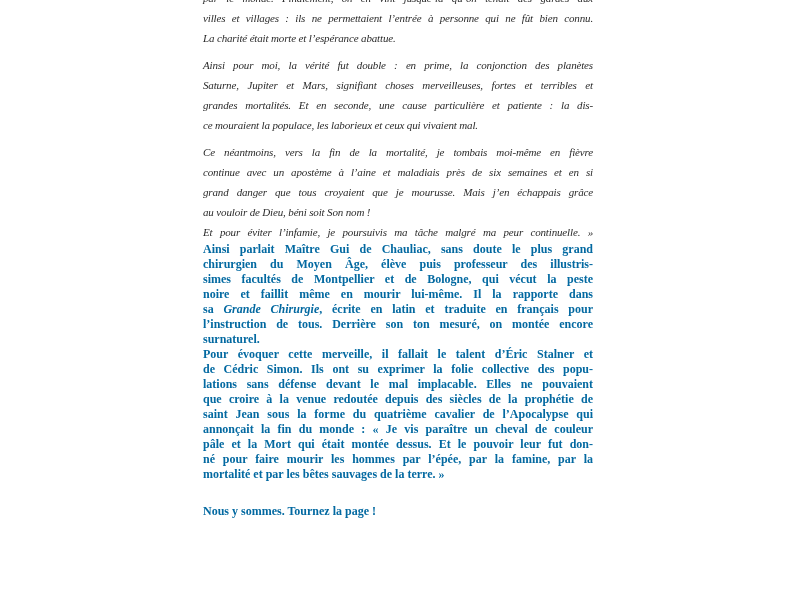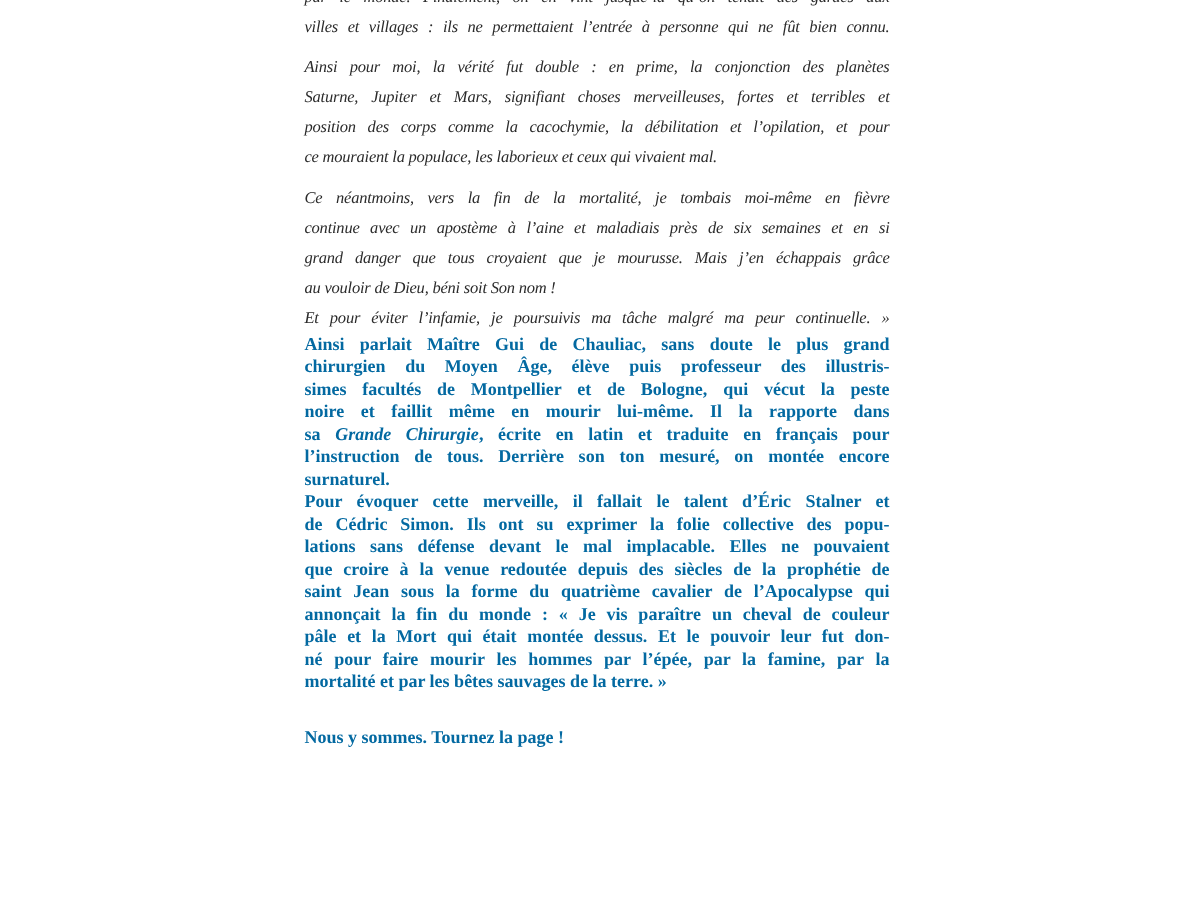--- a/index.html
+++ b/index.html
@@ -55,25 +55,26 @@
 </head>
 <body>
 
 <div class="viewport">
   <div class="text-column">
 
     <div>
       <div class="qp">
         <div class="ql">par le monde. Finalement, on en vint jusque-là qu’on tenait des gardes aux</div>
         <div class="ql">villes et villages : ils ne permettaient l’entrée à personne qui ne fût bien connu.</div>
+        <div class="ql short">La charité était morte et l’espérance abattue.</div>
       </div>
       <div class="qp">
         <div class="ql">Ainsi pour moi, la vérité fut double : en prime, la conjonction des planètes</div>
         <div class="ql">Saturne, Jupiter et Mars, signifiant choses merveilleuses, fortes et terribles et</div>
-        <div class="ql">position des corps comme la cacochymie, la débilitation et l’opilation, et pour</div>
+        <div class="ql">grandes mortalités. Et en seconde, une cause particulière et patiente : la dis-</div>
         <div class="ql short">ce mouraient la populace, les laborieux et ceux qui vivaient mal.</div>
       </div>
       <div class="qp">
         <div class="ql">Ce néantmoins, vers la fin de la mortalité, je tombais moi-même en fièvre</div>
         <div class="ql">continue avec un apostème à l’aine et maladiais près de six semaines et en si</div>
         <div class="ql">grand danger que tous croyaient que je mourusse. Mais j’en échappais grâce</div>
         <div class="ql short">au vouloir de Dieu, béni soit Son nom !</div>
         <div class="ql">Et pour éviter l’infamie, je poursuivis ma tâche malgré ma peur continuelle. »</div>
       </div>
     </div>

